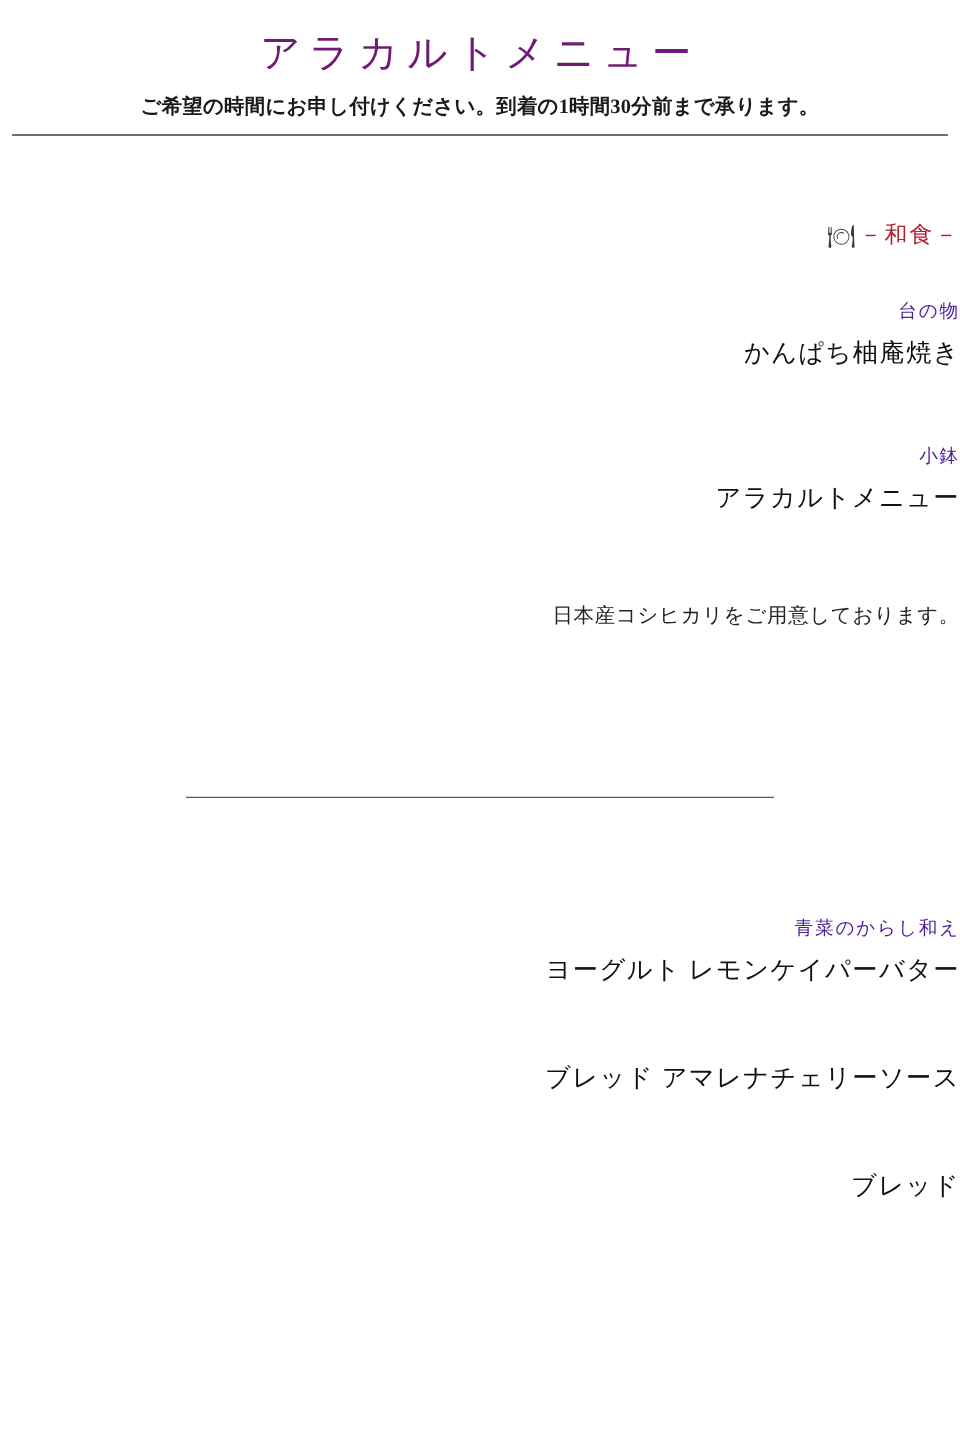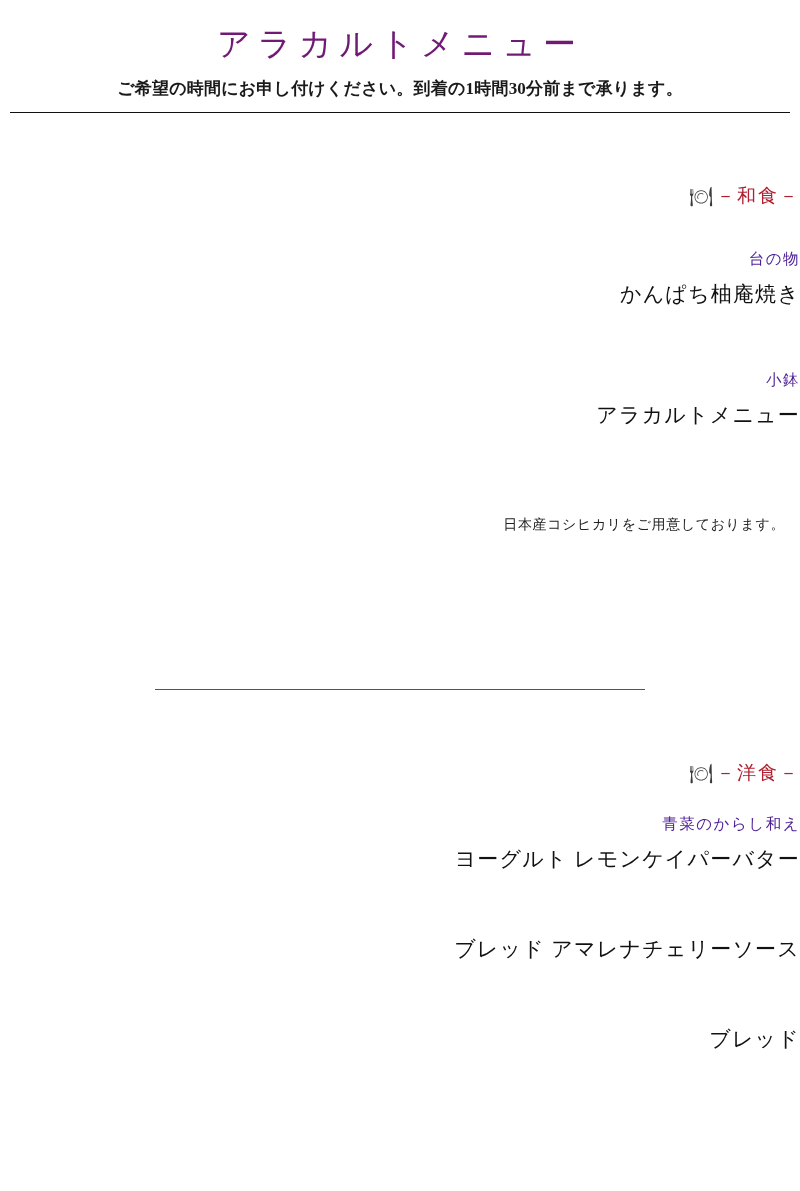--- a/index.html
+++ b/index.html
@@ -74,24 +74,24 @@
     letter-spacing: 1.5px;
     margin: 0;
   }
   .dish {
     font-size: 21px;
     letter-spacing: 1.2px;
     margin: 0;
     color: #111111;
   }
   .dish-note {
-    font-size: 14px;
+    font-size: 17px;
     letter-spacing: 0.6px;
     color: #222222;
-    margin: 15px;
+    margin: 0;
   }
   .sp-10 { height: 10px; }
   .sp-28 { height: 28px; }
   .sp-40 { height: 40px; }
   .sp-62 { height: 62px; }
   .sp-70 { height: 70px; }
 </style>
 </head>
 <body>
 
@@ -129,21 +129,20 @@
 
     <div class="sp-70"></div>
 
   </div>
 
   <div class="sp-70"></div>
   <div class="rule-mid"></div>
   <div class="sp-70"></div>
 
   <div class="section">
-    <p class="section-head"><span class="cutlery">🍽</span><span>－洋食－</span></p>
 
     <div class="sp-28"></div>
 
     <p class="course-label">青菜のからし和え</p>
     <div class="sp-10"></div>
     <p class="dish">ヨーグルト レモンケイパーバター</p>
 
     <div class="sp-62"></div>
 
     <p class="dish">ブレッド アマレナチェリーソース</p>

